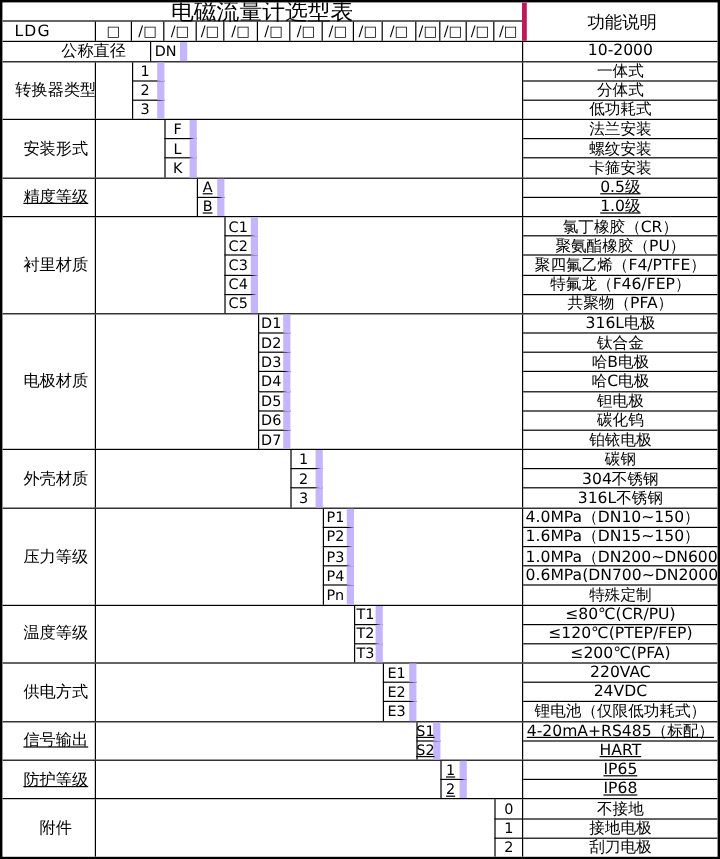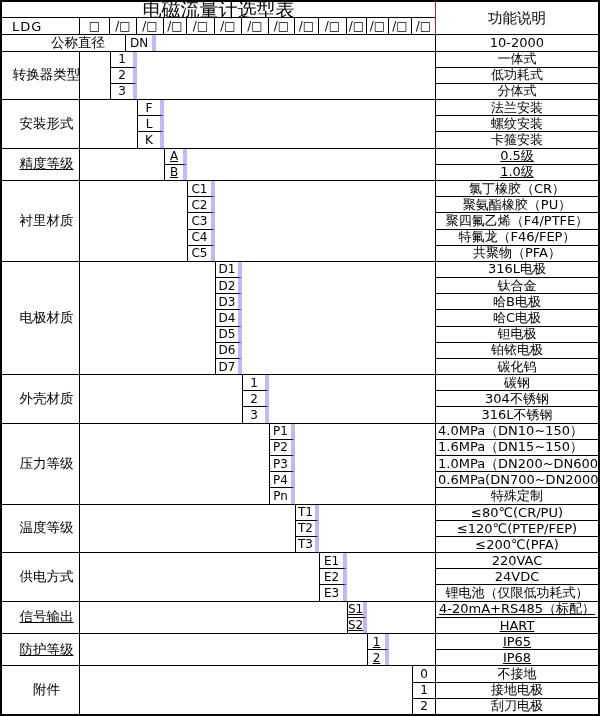--- a/index.html
+++ b/index.html
@@ -26,39 +26,39 @@
     display:flex; align-items:center; padding-left:10px;
     font-size:13px; letter-spacing:1px;
   }
   .slot {
     border-right:1px solid #000;
     display:flex; align-items:center; justify-content:center;
     font-size:12px; white-space:nowrap; overflow:hidden;
   }
   .slot.nr { border-right:none; }
   .funchead {
-    flex:1; border-left:1px solid #be185d;
+    flex:1; border-left:4px solid #be185d;
     display:flex; align-items:center; justify-content:center;
     font-size:14.5px;
   }
   
   .sec { display:flex; border-top:1px solid #000; width:100%; }
   .h1{height:calc(var(--rh)*1);padding-left:46px;} .h2{height:calc(var(--rh)*2);text-decoration:underline;}
   .h3{height:calc(var(--rh)*3);} .h5{height:calc(var(--rh)*5);}
   .h7{height:calc(var(--rh)*7);}
   .lbl {
     width:78px; border-right:1px solid #000;
     display:flex; align-items:center; justify-content:center;
     font-size:13.5px; white-space:nowrap; overflow:hidden;padding-left:12px;
   }
   .lbl.la { justify-content:flex-start; padding-left:3px; }
   .gap { height:100%; }
   .codes { display:flex; flex-direction:column; }
   .code {
-    flex:1; border-left:1px solid #000; border-right:4px solid #c4b5fd;
+    flex:1; border-left:1px solid #000; border-right:6px solid #c4b5fd;
     border-bottom:1px solid #000;
     display:flex; align-items:center; justify-content:center;
     font-size:12px; white-space:nowrap;
   }
   .code:last-child { border-bottom:none; }
   .codes.nl .code { border-left:none; }
   .codes.nr .code { border-right:none; }
   .fill { flex:1; }
   .descs { width:163px; border-left:1px solid #000; display:flex; flex-direction:column; }
   .desc {
@@ -113,22 +113,22 @@
     <div class="lbl">转换器类型</div>
     <div class="gap" style="width:30px"></div>
     <div class="codes" style="width:27px">
       <div class="code">1</div>
       <div class="code">2</div>
       <div class="code">3</div>
     </div>
     <div class="fill"></div>
     <div class="descs">
       <div class="desc">一体式</div>
+      <div class="desc">分体式</div>
       <div class="desc">低功耗式</div>
-      <div class="desc">分体式</div>
     </div>
   </div>
 
   <div class="sec h3">
     <div class="lbl">安装形式</div>
     <div class="gap" style="width:57px"></div>
     <div class="codes" style="width:27px">
       <div class="code">F</div>
       <div class="code">L</div>
       <div class="code">K</div>
@@ -187,22 +187,22 @@
       <div class="code">D6</div>
       <div class="code">D7</div>
     </div>
     <div class="fill"></div>
     <div class="descs">
       <div class="desc">316L电极</div>
       <div class="desc">钛合金</div>
       <div class="desc">哈B电极</div>
       <div class="desc">哈C电极</div>
       <div class="desc">钽电极</div>
+      <div class="desc">碳化钨</div>
       <div class="desc">铂铱电极</div>
-      <div class="desc">碳化钨</div>
     </div>
   </div>
 
   <div class="sec h3">
     <div class="lbl">外壳材质</div>
     <div class="gap" style="width:162px"></div>
     <div class="codes" style="width:27px">
       <div class="code">1</div>
       <div class="code">2</div>
       <div class="code">3</div>

